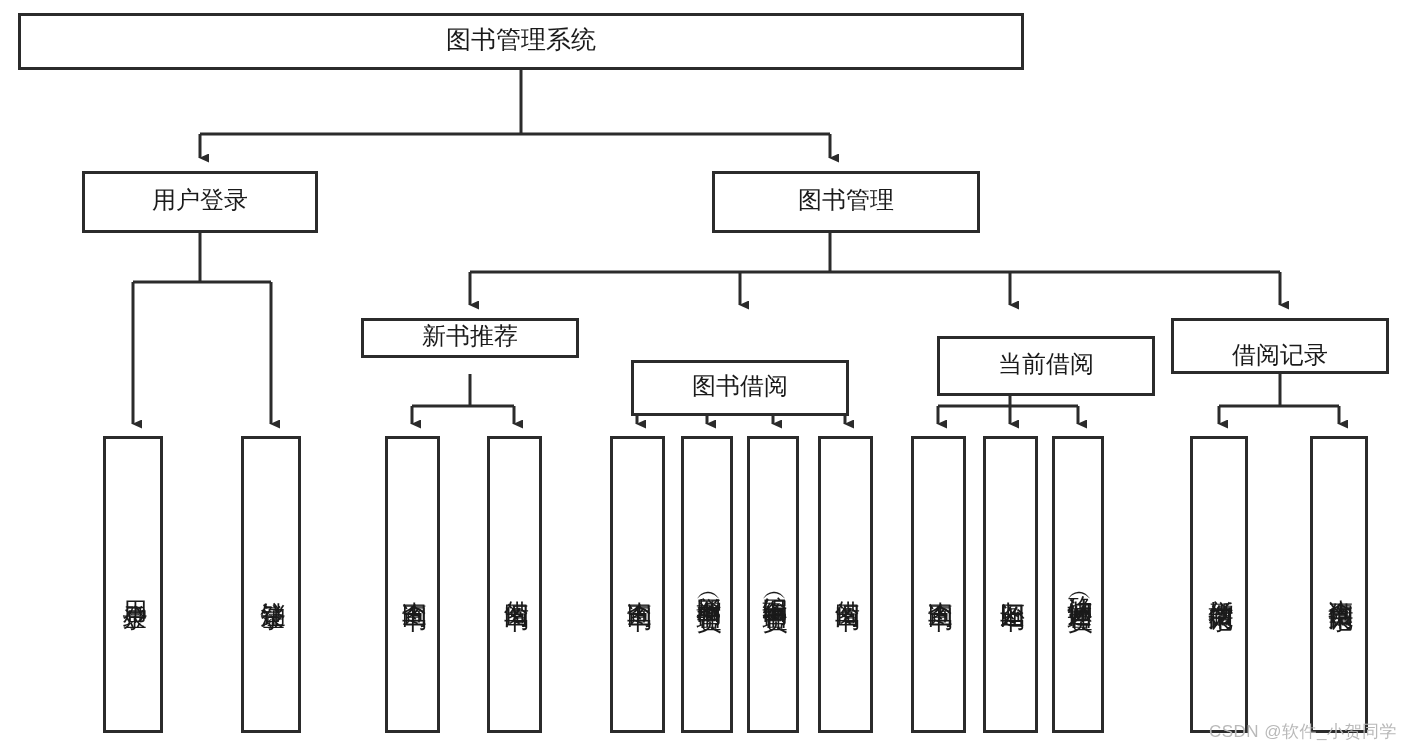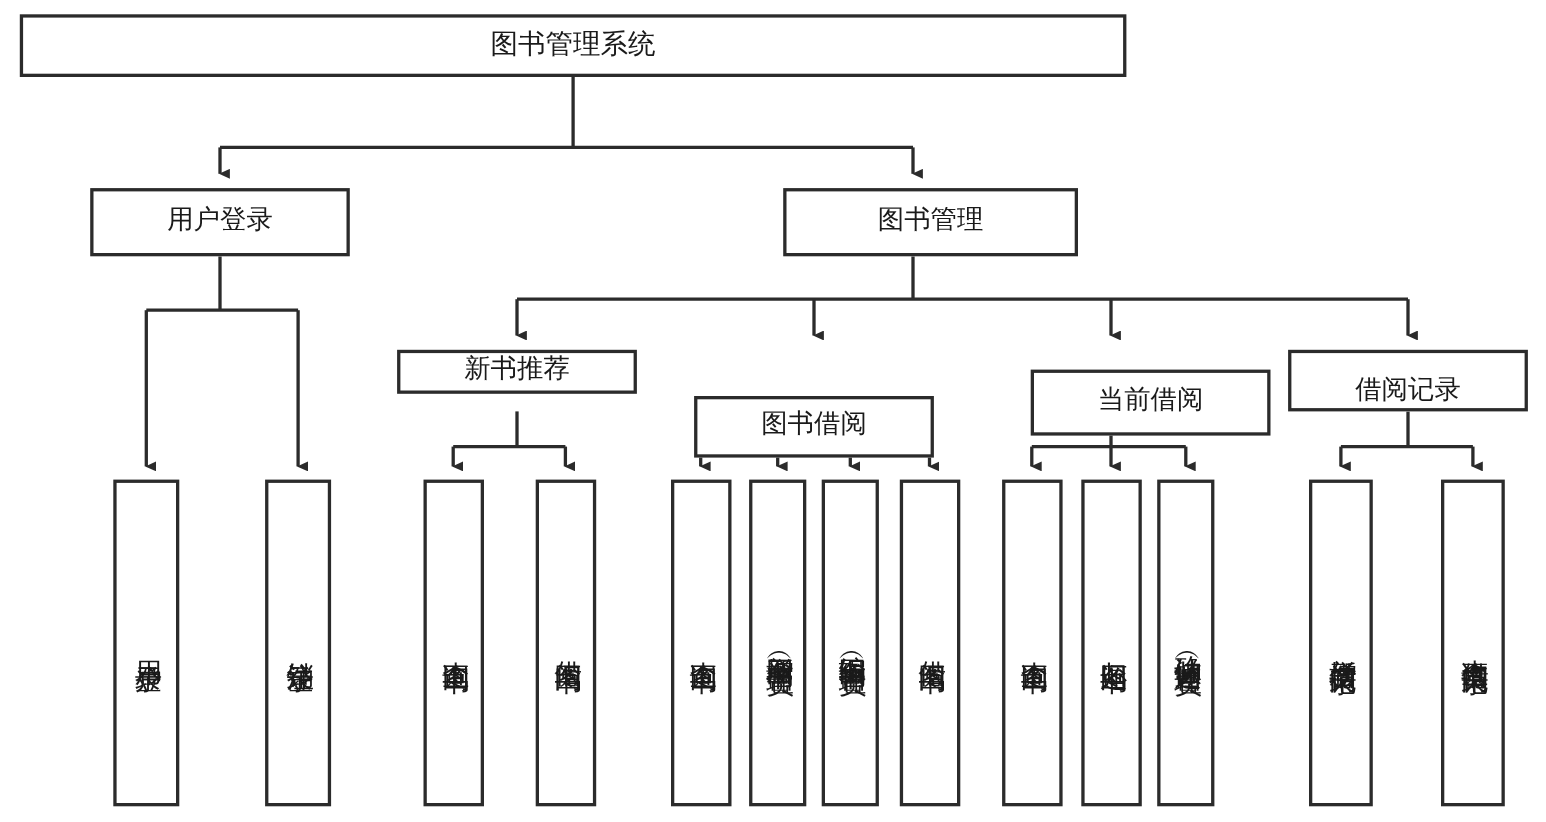--- a/index.html
+++ b/index.html
@@ -180,14 +180,15 @@
   <div class="node node-leaf" style="left:1052px; top:436px; width:52px; height:297px;">
     <span class="label">确认归还（管理员）</span>
   </div>
   <div class="node node-leaf" style="left:1190px; top:436px; width:58px; height:297px;">
     <span class="label">新增借阅记录</span>
   </div>
   <div class="node node-leaf" style="left:1310px; top:436px; width:58px; height:297px;">
     <span class="label">查询借阅记录</span>
   </div>
 
+  <div id="watermark">CSDN @软件_小贺同学</div>
 
 </div>
 
 </body></html>

